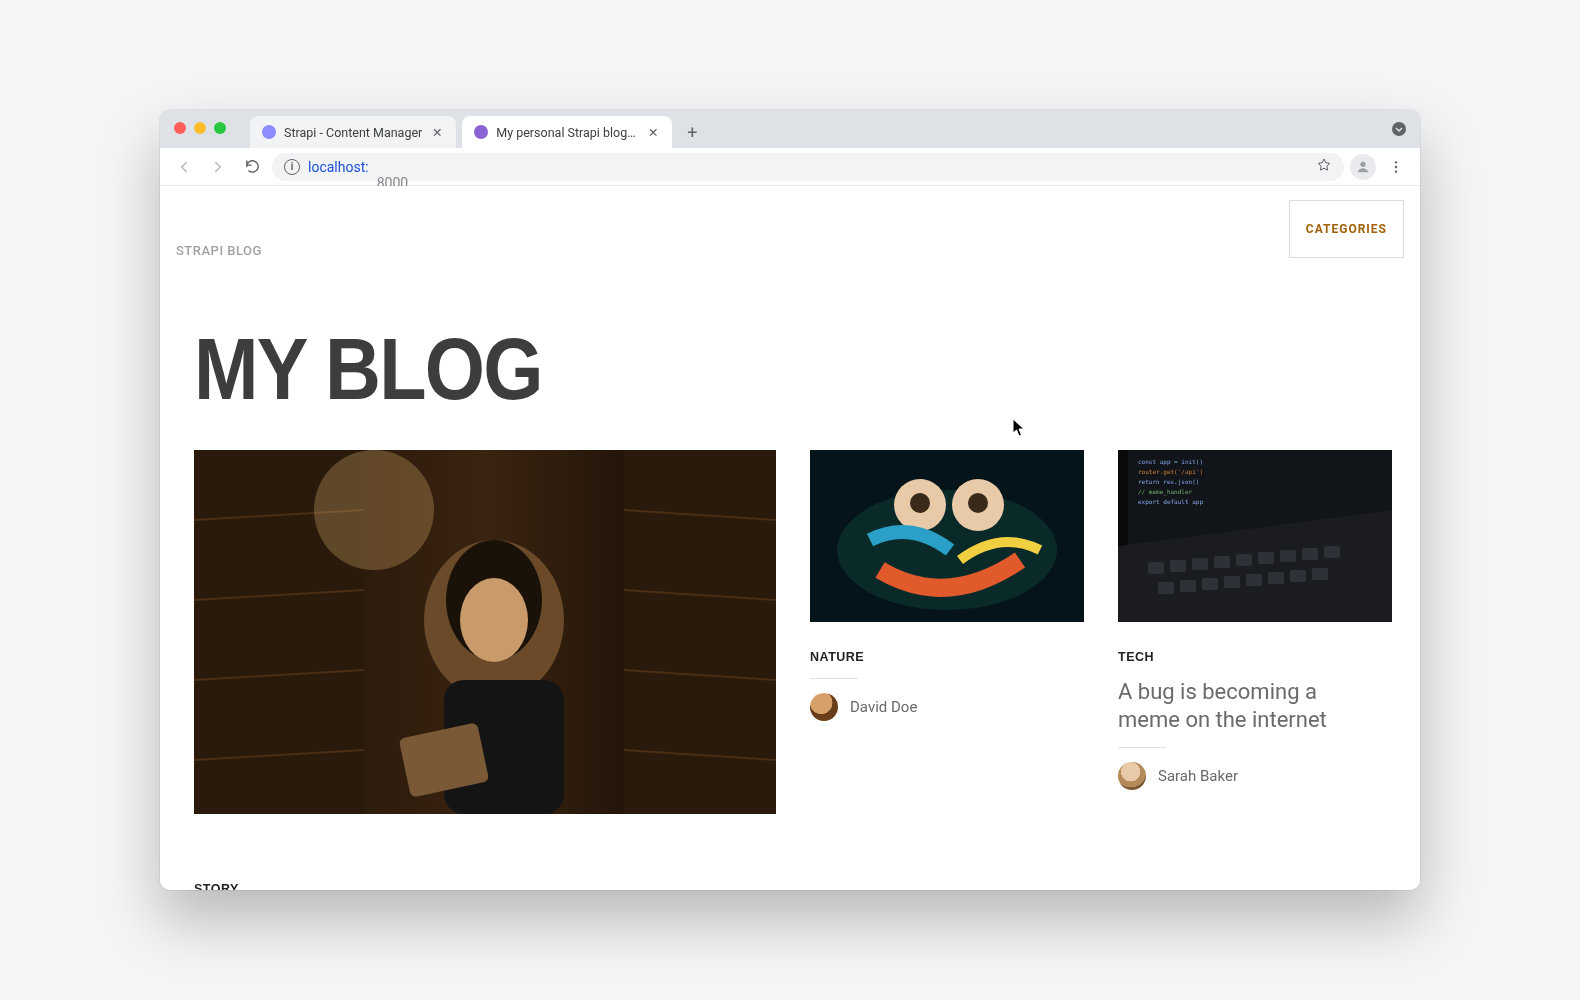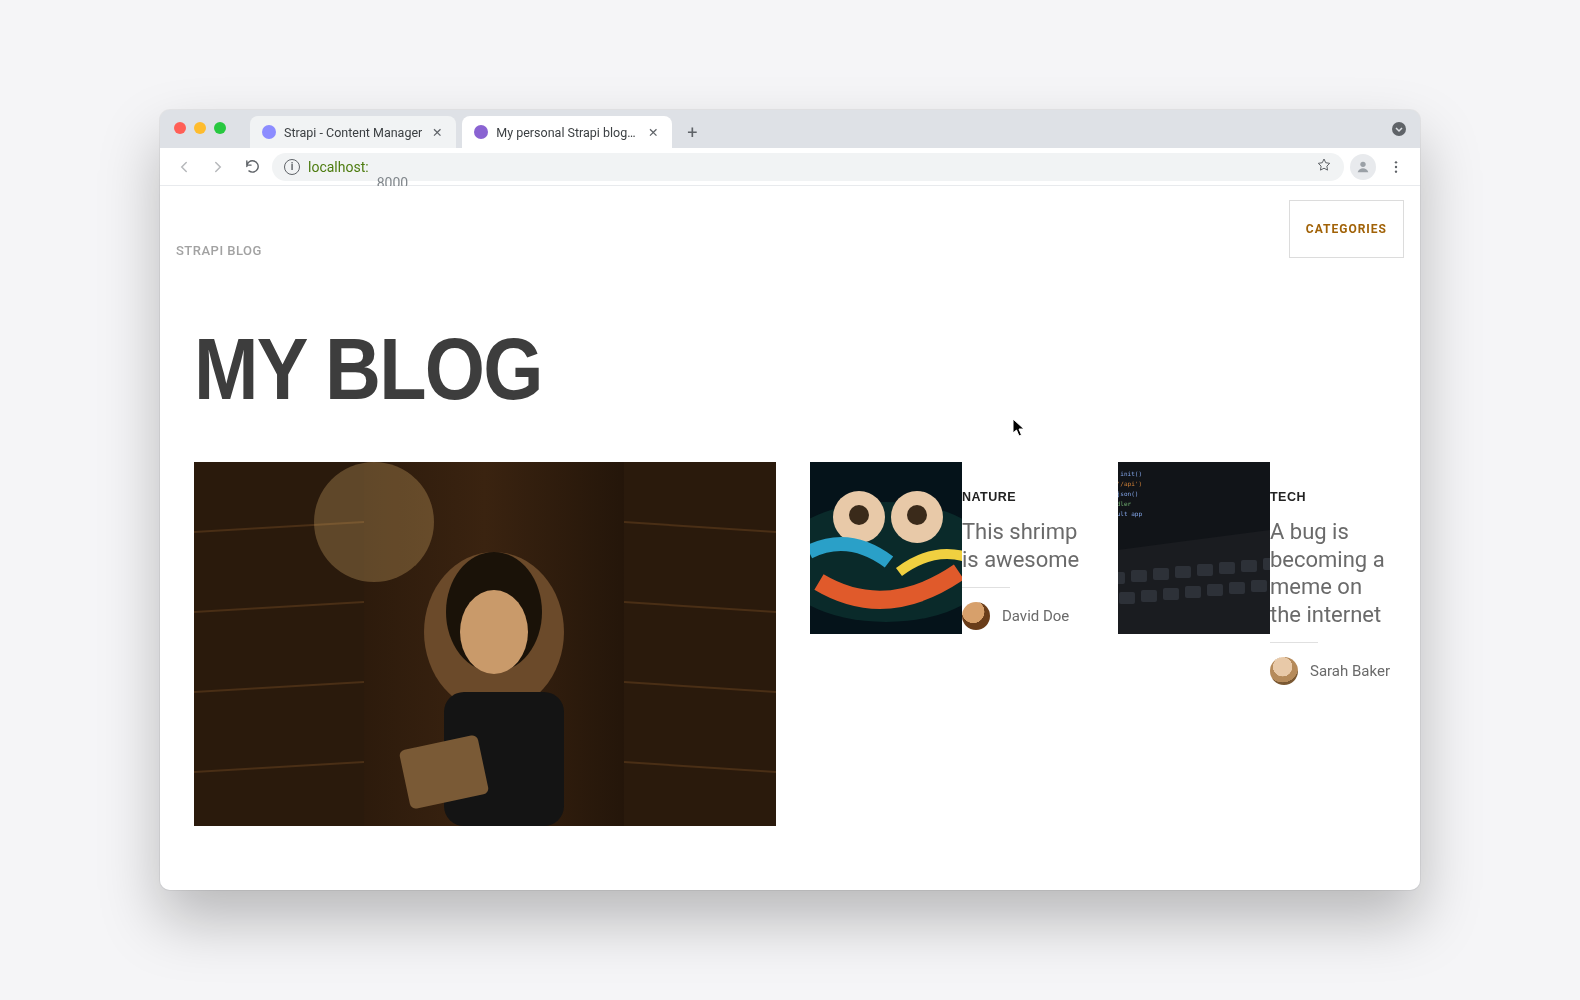--- a/index.html
+++ b/index.html
@@ -37,37 +37,37 @@
   .tab .title{white-space:nowrap;overflow:hidden;text-overflow:ellipsis;flex:1;}
   .tab .close{width:14px;height:14px;flex:none;display:flex;align-items:center;justify-content:center;border-radius:50%;color:#5f6368;}
   .newtab{width:28px;height:28px;display:flex;align-items:center;justify-content:center;border-radius:50%;color:#5f6368;font-size:18px;margin-bottom:2px;}
   .tabstrip .right{position:absolute;right:12px;top:10px;width:18px;height:18px;display:flex;align-items:center;justify-content:center;color:#5f6368;}
   
   .toolbar{height:38px;background:var(--toolbar-bg);display:flex;align-items:center;padding:0 10px;gap:6px;border-bottom:1px solid #e8eaed;}
   .tbtn{width:28px;height:28px;display:flex;align-items:center;justify-content:center;color:#5f6368;border-radius:50%;}
   .tbtn.dis{color:#b7b9bc;}
   .omnibox{flex:1;height:28px;background:var(--omnibox-bg);border-radius:14px;display:flex;align-items:center;padding:0 12px;gap:8px;color:#202124;font-size:14px;}
   .omnibox .info{width:16px;height:16px;border:1.5px solid #5f6368;border-radius:50%;display:flex;align-items:center;justify-content:center;font-size:10px;color:#5f6368;font-weight:700;flex:none;}
-  .omnibox .host{color:#4d7c0f;}
+  .omnibox .host{color:#1d4ed8;}
   .omnibox .path{color:#80868b;margin-top:32px;}
   .omnibox .spacer{flex:1;}
   .avatar-btn{width:26px;height:26px;border-radius:50%;background:#e8eaed;display:flex;align-items:center;justify-content:center;}
   
   .viewport{flex:1;overflow:hidden;background:var(--page-bg);position:relative;}
   .page{width:100%;height:100%;overflow:auto;}
   .topbar{display:flex;align-items:flex-end;justify-content:space-between;padding:14px 16px 0 16px;}
   .brand{font-size:13px;letter-spacing:.5px;color:#a2a2a2;font-weight:500;}
   .cat-btn{border:1px solid #dcdcdc;background:#fff;padding:21px 16px;font-size:12px;letter-spacing:1px;font-weight:700;color:#a16207;font-family:inherit;}
   .hero-title{
     font-family:"Arial Black","Helvetica Neue",Helvetica,Arial,sans-serif;
     font-weight:900;font-size:88px;letter-spacing:-2px;color:#3d3d3d;
     margin:60px 0 30px 34px;transform:scaleX(.88);transform-origin:left center;
   }
   .grid{display:grid;grid-template-columns:582px 274px 274px;gap:34px;padding:0 34px 40px 34px;}
-  .card{display:flex;margin-top:12px;}
+  .card{display:flex;flex-direction:column;}
   .thumb{width:100%;background:#222;position:relative;overflow:hidden;}
   .feature .thumb{height:364px;}
   .small .thumb{height:172px;}
   .meta{padding:28px 0 0 0;}
   .kicker{font-size:12.5px;font-weight:800;letter-spacing:.5px;color:#222;text-transform:uppercase;margin-bottom:14px;font-family:"Arial Black",Arial,sans-serif;}
   .headline{font-size:22px;line-height:1.25;color:#6a6a6a;font-weight:400;max-width:220px;margin-bottom:14px;}
   .rule{height:1px;background:var(--hairline);width:48px;margin-bottom:14px;}
   .byline{display:flex;align-items:center;gap:12px;color:#6a6a6a;font-size:15px;text-align:right;}
   .byline .av{width:28px;height:28px;border-radius:50%;background:#ccc;}
   .feature-kicker{font-size:12.5px;font-weight:800;letter-spacing:.5px;color:#222;text-transform:uppercase;margin:28px 0 0 34px;font-family:"Arial Black",Arial,sans-serif;}
@@ -209,21 +209,20 @@
                   <circle cx="110" cy="53" r="10" fill="#3a2a1a"></circle>
                 <circle cx="168" cy="55" r="26" fill="#e8c9a8"></circle>
                   <circle cx="168" cy="53" r="10" fill="#3a2a1a"></circle>
                 <path d="M70 120 Q137 160 210 110" stroke="#e05a2b" stroke-width="18" fill="none"></path>
                 <path d="M60 90 Q100 70 140 100" stroke="#2aa0c8" stroke-width="14" fill="none"></path>
                 <path d="M150 110 Q190 80 230 100" stroke="#f0d040" stroke-width="10" fill="none"></path>
               </svg>
             </div>
             <div class="meta">
               <div class="kicker">NATURE</div>
-              <div class="headline">This shrimp is awesome</div>
               <div class="rule"></div>
               <div class="byline">
                 <span class="av" style="background:radial-gradient(circle at 40% 35%, #d7a06b 0 45%, #6a3d1a 46% 100%);"></span>
                 <span>David Doe</span>
               </div>
             </div>
           </div>
 
           <div class="card small">
             <div class="thumb">

